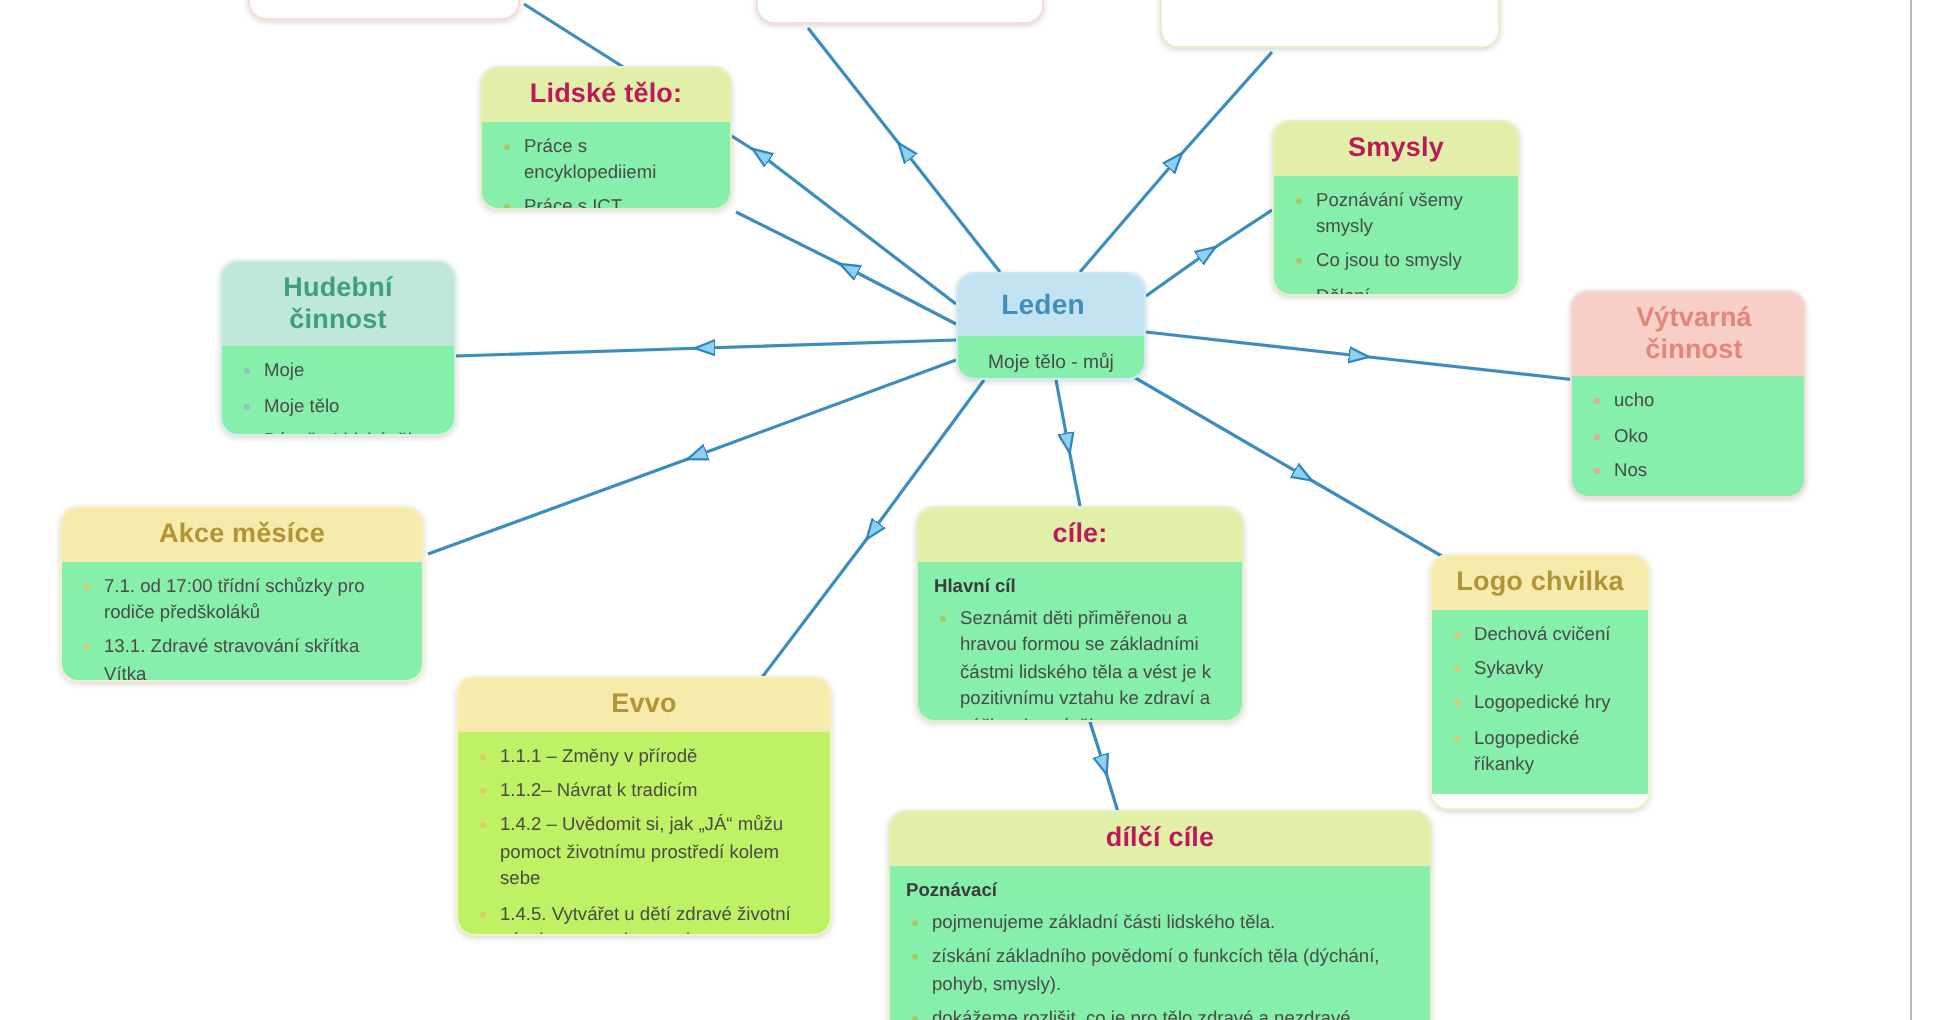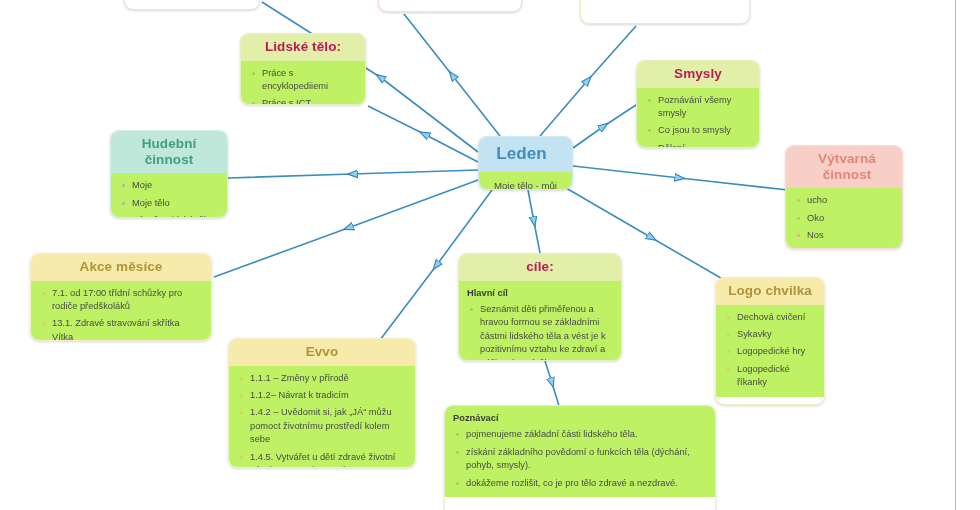--- a/index.html
+++ b/index.html
@@ -22,21 +22,21 @@
   }
   .node .hd{
     text-align:center;
     font-weight:bold;
     padding:5px 6px 6px 6px;
     font-size:13.5px;
     letter-spacing:.1px;
     line-height:1.15;
   }
   .node .bd{
-    background:#bef264;
+    background:#86efac;
     padding:6px 8px 7px 8px;
     font-size:9.3px;
     color:#4a4a48;
     line-height:1.45;
   }
   .node ul{margin:0;padding:0;list-style:none;}
   .node li{
     position:relative;
     padding-left:13px;
     margin:0 0 4px 0;
@@ -65,21 +65,21 @@
   .p-yellow li:before{background:#dcc968;}
 
   .p-mint .hd{background:#bfe7da;color:#3f9f84;}
   .p-mint{border:1px solid #d5eee6;}
   .p-mint li:before{background:#86c9b4;}
 
   
   .p-yellow.soft .bd{background:#bef264;}
 
   
-  #node-center .hd{font-size:17px;padding:7px 18px 8px 10px;}
+  #node-center .hd{font-size:14px;padding:7px 18px 8px 10px;}
   #node-center .bd{text-align:center;font-size:9.6px;padding:7px 10px 8px 10px;color:#4a4a48;}
 
   
   #node-partial-left  {left:124px; top:-38px;  width:136px; height:48px;}
   #node-partial-top   {left:378px; top:-40px;  width:144px; height:52px;}
   #node-partial-right {left:580px; top:-52px;  width:170px; height:76px;}
 
   #node-lidske-telo   {left:240px; top:33px;   width:126px; height:72px;}
   #node-smysly        {left:636px; top:60px;   width:124px; height:88px;}
   #node-vytvarna      {left:785px; top:145px;  width:118px; height:104px;}
@@ -231,20 +231,21 @@
       <ul>
         <li>1.1.1 – Změny v přírodě</li>
         <li>1.1.2– Návrat k tradicím</li>
         <li>1.4.2 –  Uvědomit si, jak „JÁ“ můžu pomoct životnímu prostředí kolem sebe</li>
         <li>1.4.5. Vytvářet u dětí zdravé životní návyky a postoje a podporovat samostatnost</li>
       </ul>
     </div>
   </div>
 
   <div class="node p-green" id="node-dilci">
+    <div class="hd">dílčí cíle</div>
     <div class="bd">
       <div class="subhead">Poznávací</div>
       <ul>
         <li> pojmenujeme základní části lidského těla.</li>
         <li>získání základního povědomí o funkcích těla (dýchání, pohyb, smysly).</li>
         <li>dokážeme rozlišit, co je pro tělo zdravé a nezdravé.</li>
       </ul>
     </div>
   </div>
 

